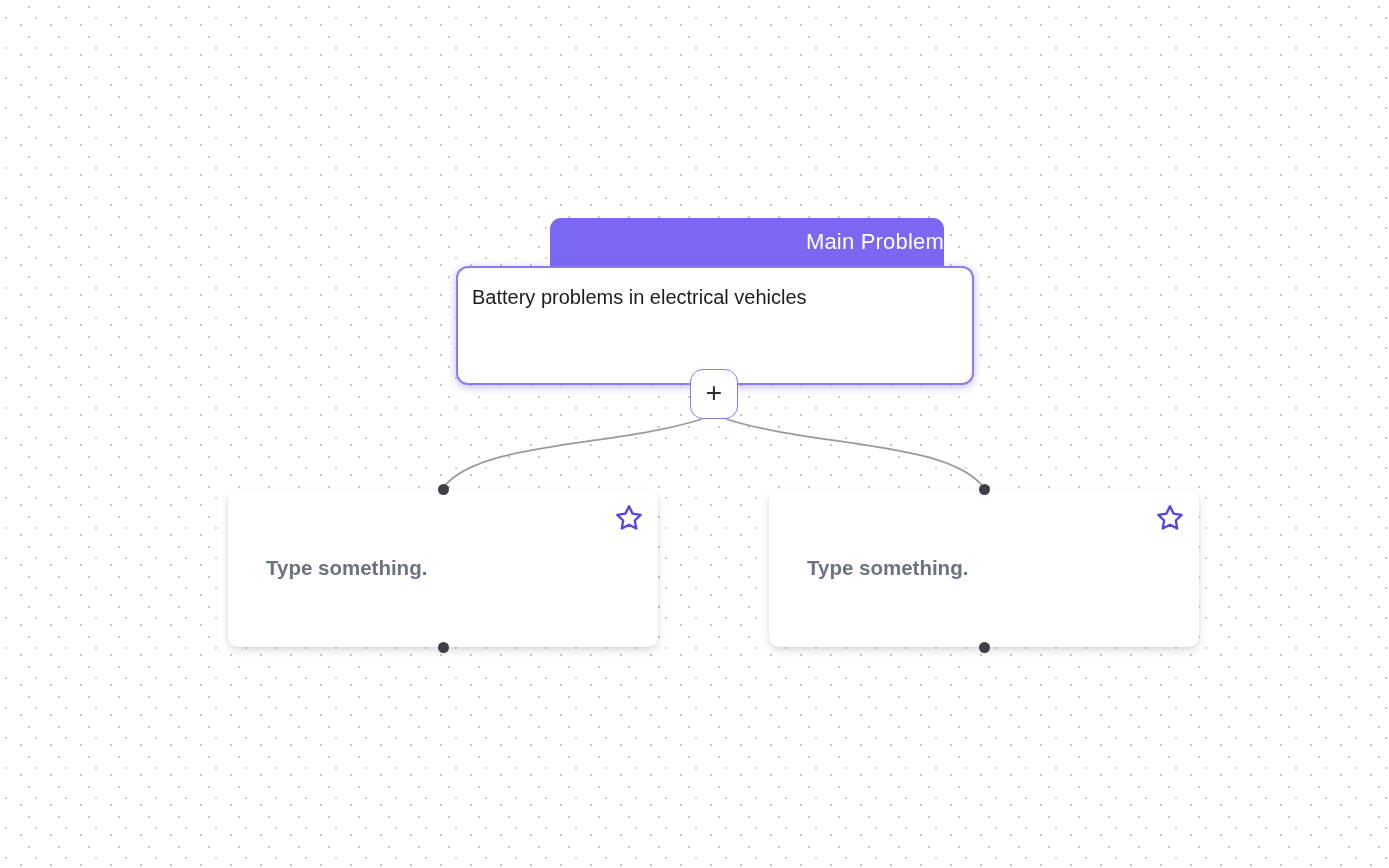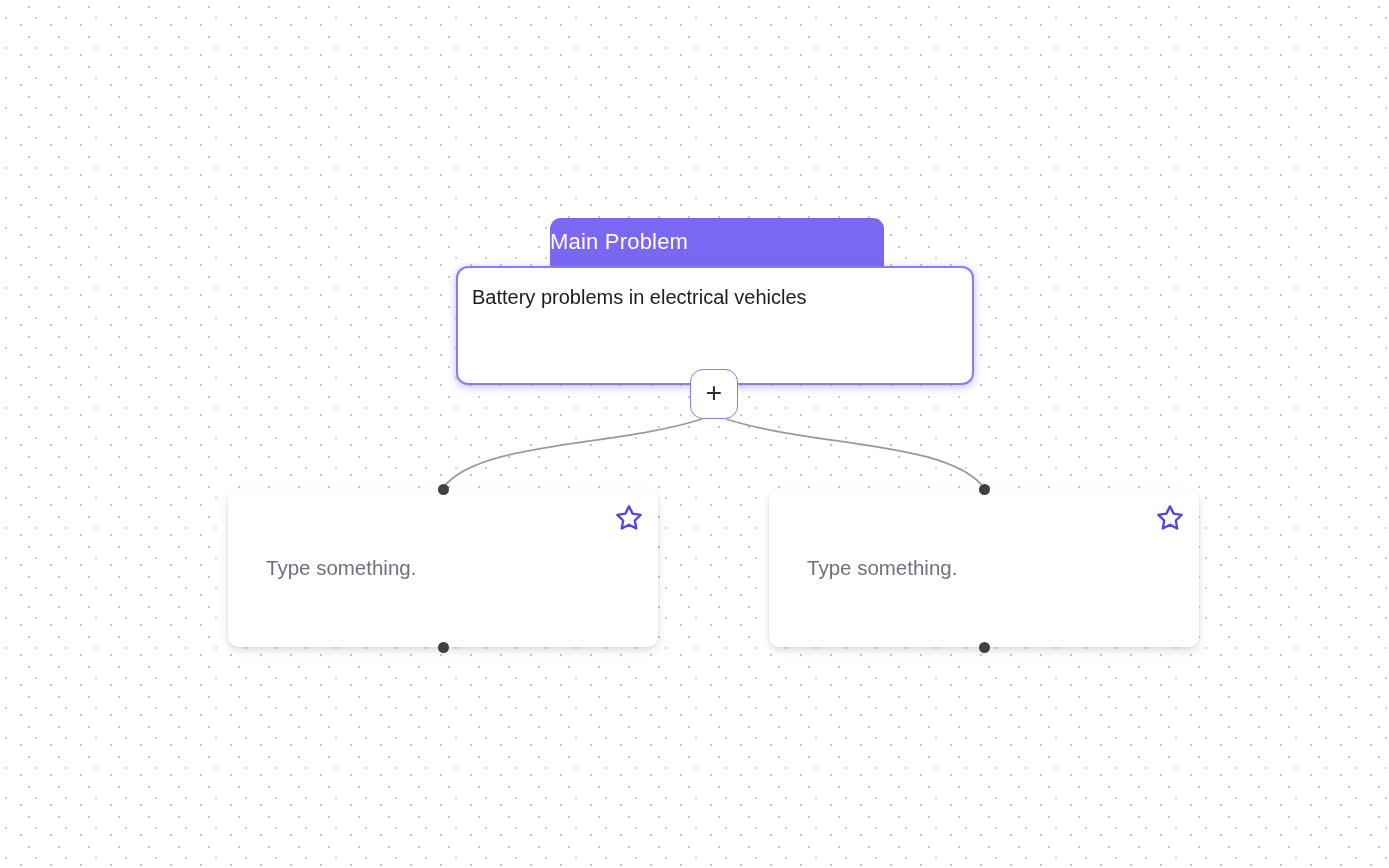--- a/index.html
+++ b/index.html
@@ -36,25 +36,25 @@
     stroke: var(--edge, #9a9a9a);
     stroke-width: 1.8;
   }
 
   
   .main-node { position: absolute; left: 0; top: 0; z-index: 2; }
 
   .main-node-header {
     position: absolute;
     left: 550px; top: 218px;
-    width: 334px; height: 62px;
+    width: 394px; height: 62px;
     background: var(--node-purple, #7a68f2);
     border-radius: 11px;
     z-index: 2;
-    display: flex; justify-content: flex-start;
+    display: flex; justify-content: flex-end;
     color: #ffffff;
     font-size: 22px;
     font-weight: 500;
     letter-spacing: 0.2px;
   }
   .main-node-header span { margin-top: 11px; }
 
   .main-node-body {
     position: absolute;
     left: 456px; top: 266px;
@@ -100,20 +100,21 @@
     display: flex; align-items: center;
   }
   .child-node.left  { left: 228px; }
   .child-node.right { left: 769px; }
 
   .child-placeholder {
     padding-left: 38px;
     font-size: 20.5px;
     color: var(--placeholder, #6b7280);
     cursor: text;
+    font-weight: bold;
   }
 
   .star-btn {
     position: absolute;
     top: 14px; right: 15px;
     width: 29px; height: 29px;
     background: transparent;
     border: none;
     color: var(--star, #4f46e5);
     cursor: pointer;

